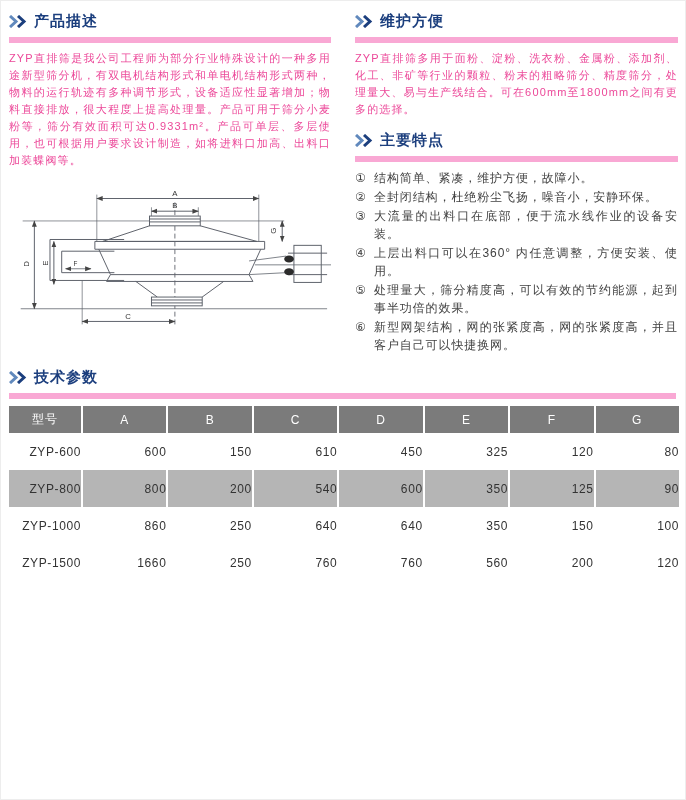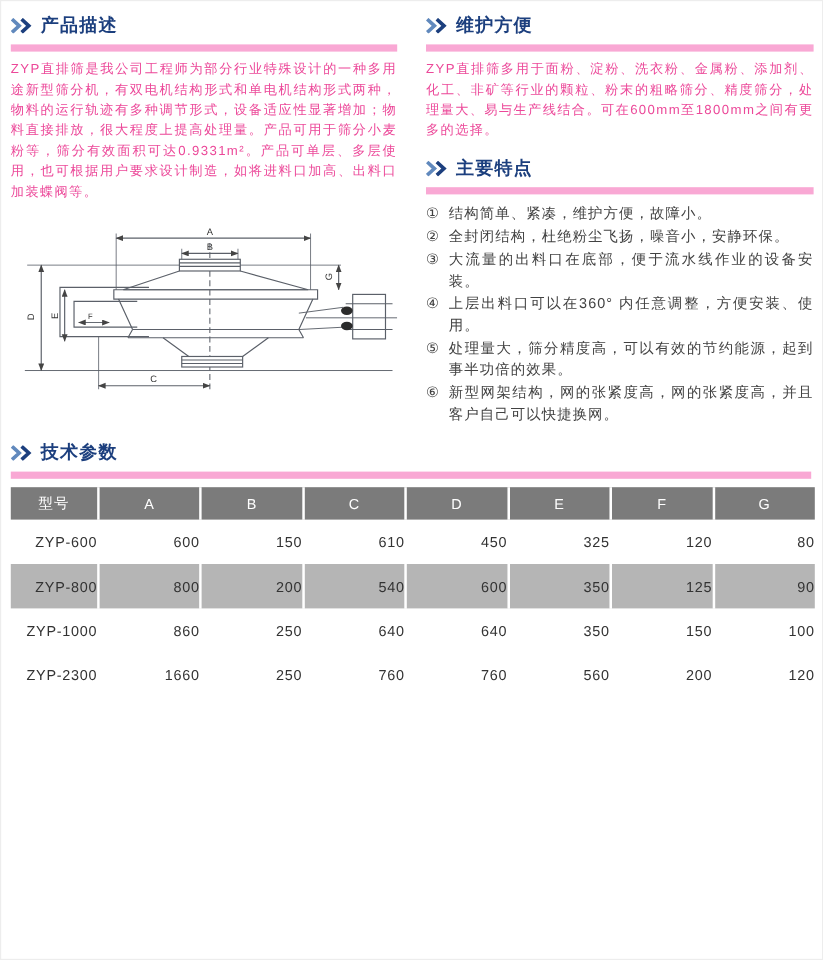--- a/index.html
+++ b/index.html
@@ -243,21 +243,21 @@
           <td>ZYP-1000</td>
           <td>860</td>
           <td>250</td>
           <td>640</td>
           <td>640</td>
           <td>350</td>
           <td>150</td>
           <td>100</td>
         </tr>
         <tr>
-          <td>ZYP-2300</td>
+          <td>ZYP-1500</td>
           <td>1660</td>
           <td>250</td>
           <td>760</td>
           <td>760</td>
           <td>560</td>
           <td>200</td>
           <td>120</td>
         </tr>
       </tbody>
     </table>

